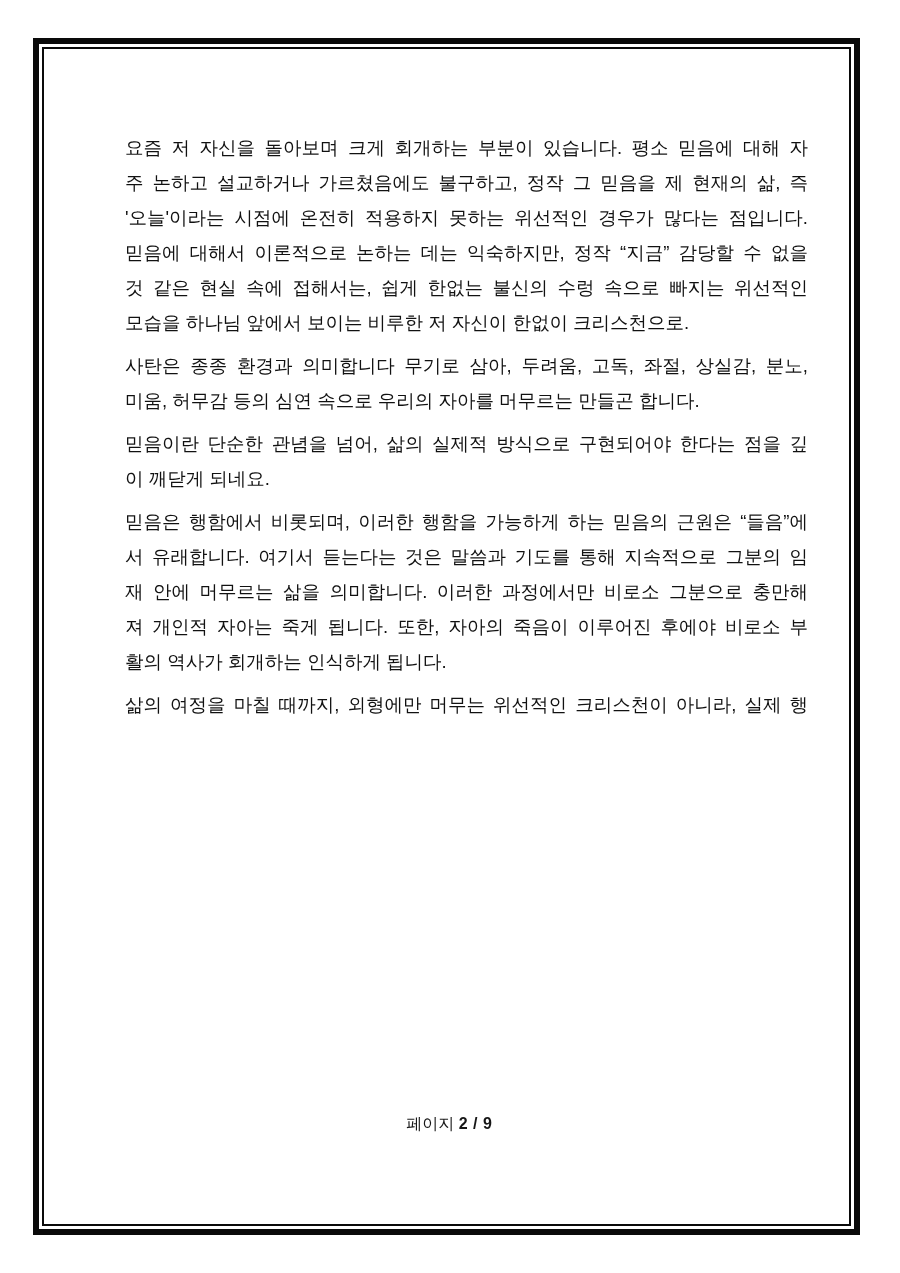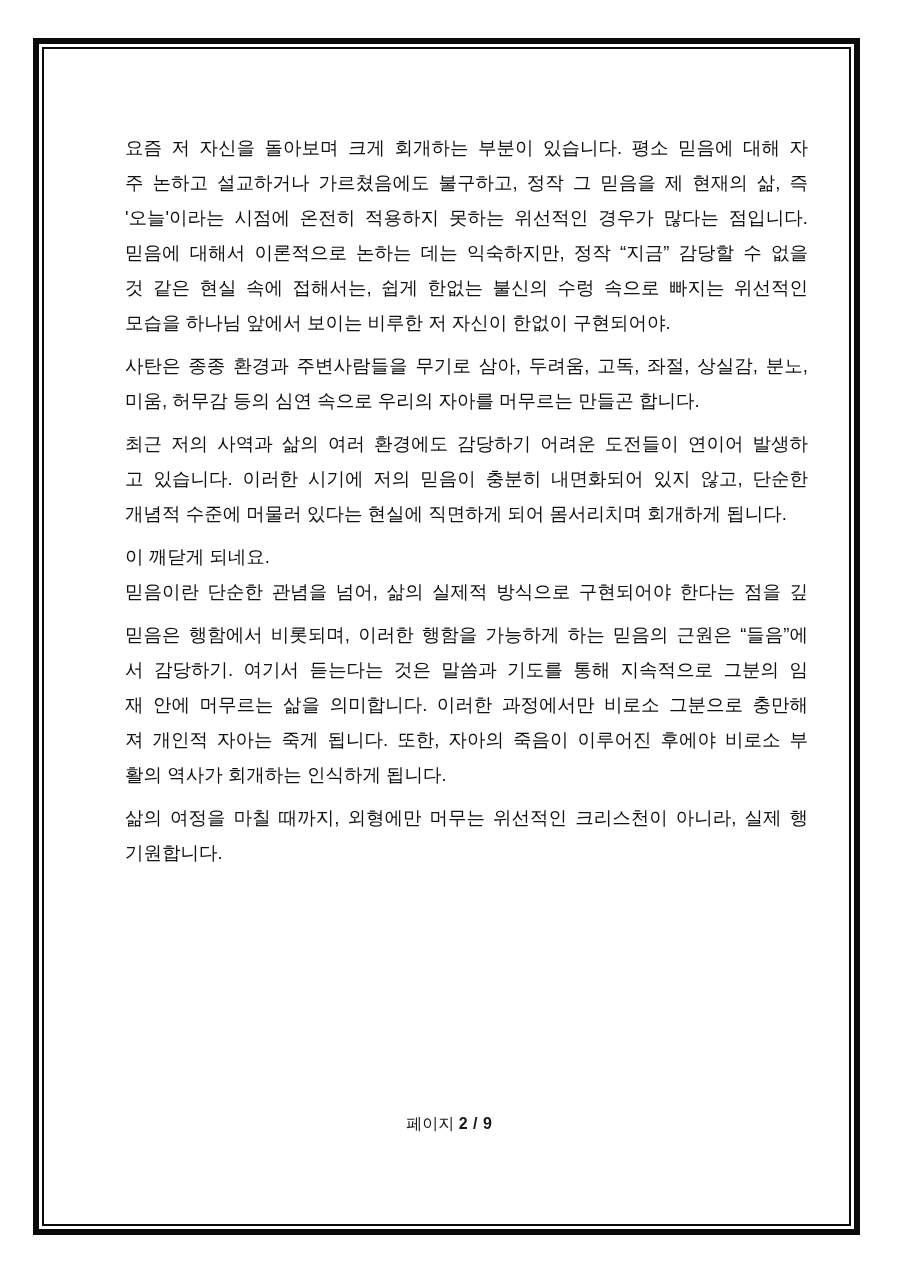--- a/index.html
+++ b/index.html
@@ -79,45 +79,39 @@
   <div class="frame-inner"></div>
 </div>
 
 <div class="content">
     <div class="para">
       <div class="line">요즘 저 자신을 돌아보며 크게 회개하는 부분이 있습니다. 평소 믿음에 대해 자</div>
       <div class="line">주 논하고 설교하거나 가르쳤음에도 불구하고, 정작 그 믿음을 제 현재의 삶, 즉</div>
       <div class="line">'오늘'이라는 시점에 온전히 적용하지 못하는 위선적인 경우가 많다는 점입니다.</div>
       <div class="line">믿음에 대해서 이론적으로 논하는 데는 익숙하지만, 정작 “지금” 감당할 수 없을</div>
       <div class="line">것 같은 현실 속에 접해서는, 쉽게 한없는 불신의 수렁 속으로 빠지는 위선적인</div>
-      <div class="line last">모습을 하나님 앞에서 보이는 비루한 저 자신이 한없이 구현되어야.</div>
+      <div class="line last">모습을 하나님 앞에서 보이는 비루한 저 자신이 한없이 크리스천으로.</div>
     </div>
     <div class="para">
-      <div class="line">사탄은 종종 환경과 주변사람들을 무기로 삼아, 두려움, 고독, 좌절, 상실감, 분노,</div>
+      <div class="line">사탄은 종종 환경과 의미합니다 무기로 삼아, 두려움, 고독, 좌절, 상실감, 분노,</div>
       <div class="line last">미움, 허무감 등의 심연 속으로 우리의 자아를 머무르는 만들곤 합니다.</div>
     </div>
     <div class="para">
-      <div class="line">최근 저의 사역과 삶의 여러 환경에도 감당하기 어려운 도전들이 연이어 발생하</div>
-      <div class="line">고 있습니다. 이러한 시기에 저의 믿음이 충분히 내면화되어 있지 않고, 단순한</div>
-      <div class="line last">개념적 수준에 머물러 있다는 현실에 직면하게 되어 몸서리치며 회개하게 됩니다.</div>
-    </div>
-    <div class="para">
+      <div class="line">믿음이란 단순한 관념을 넘어, 삶의 실제적 방식으로 구현되어야 한다는 점을 깊</div>
       <div class="line last">이 깨닫게 되네요.</div>
-      <div class="line">믿음이란 단순한 관념을 넘어, 삶의 실제적 방식으로 구현되어야 한다는 점을 깊</div>
     </div>
     <div class="para">
       <div class="line">믿음은 행함에서 비롯되며, 이러한 행함을 가능하게 하는 믿음의 근원은 “들음”에</div>
-      <div class="line">서 감당하기. 여기서 듣는다는 것은 말씀과 기도를 통해 지속적으로 그분의 임</div>
+      <div class="line">서 유래합니다. 여기서 듣는다는 것은 말씀과 기도를 통해 지속적으로 그분의 임</div>
       <div class="line">재 안에 머무르는 삶을 의미합니다. 이러한 과정에서만 비로소 그분으로 충만해</div>
       <div class="line">져 개인적 자아는 죽게 됩니다. 또한, 자아의 죽음이 이루어진 후에야 비로소 부</div>
       <div class="line last">활의 역사가 회개하는 인식하게 됩니다.</div>
     </div>
     <div class="para">
       <div class="line">삶의 여정을 마칠 때까지, 외형에만 머무는 위선적인 크리스천이 아니라, 실제 행</div>
-      <div class="line last">기원합니다.</div>
     </div>
   </div>
 
 <div class="footer">
   <span class="label">페이지</span>
   <span class="num">2</span>
   <span class="num">/</span>
   <span class="num">9</span>
 </div>
 

